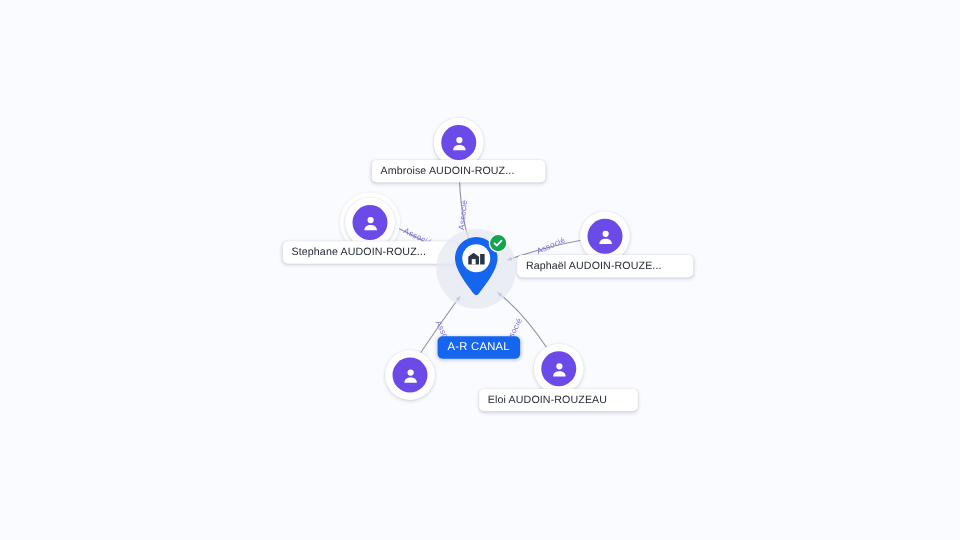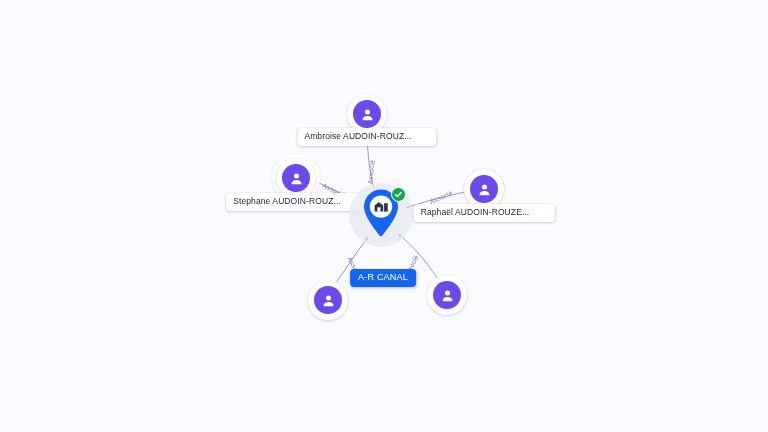--- a/index.html
+++ b/index.html
@@ -217,20 +217,21 @@
 
   <div class="person-node" style="left:447px; top:295px;">
     <div class="person-ring"></div>
     <div class="person-disc">
       <svg width="15" height="15" viewBox="0 0 24 24" fill="#ffffff">
           <circle cx="12" cy="8" r="4"></circle>
           <path d="M4 21c0-4.2 3.6-6.5 8-6.5s8 2.3 8 6.5z"></path>
         </svg>
     </div>
   </div>
+  <div class="name-chip" style="left:447px; top:311px;">Eloi AUDOIN-ROUZEAU</div>
 
   <div class="company-node" style="left:381px; top:215px;">
     <div class="company-halo"></div>
     <div class="pin-wrap">
       <svg width="38" height="50" viewBox="0 0 38 50">
         <path d="M19 1.5 C9.6 1.5 2 9.1 2 18.5 C2 28.6 13.2 41.5 17.2 47.2 C18.1 48.4 19.9 48.4 20.8 47.2 C24.8 41.5 36 28.6 36 18.5 C36 9.1 28.4 1.5 19 1.5 Z" fill="#1565ef"></path>
         <circle cx="19" cy="18.6" r="11.2" fill="#ffffff"></circle>
         <g fill="#2b3444">
           <path d="M12.6 23.6 L12.6 17.4 L16.9 14.1 L21.2 17.4 L21.2 23.6 Z"></path>
           <rect x="22.1" y="15.2" width="3.6" height="8.4"></rect>

